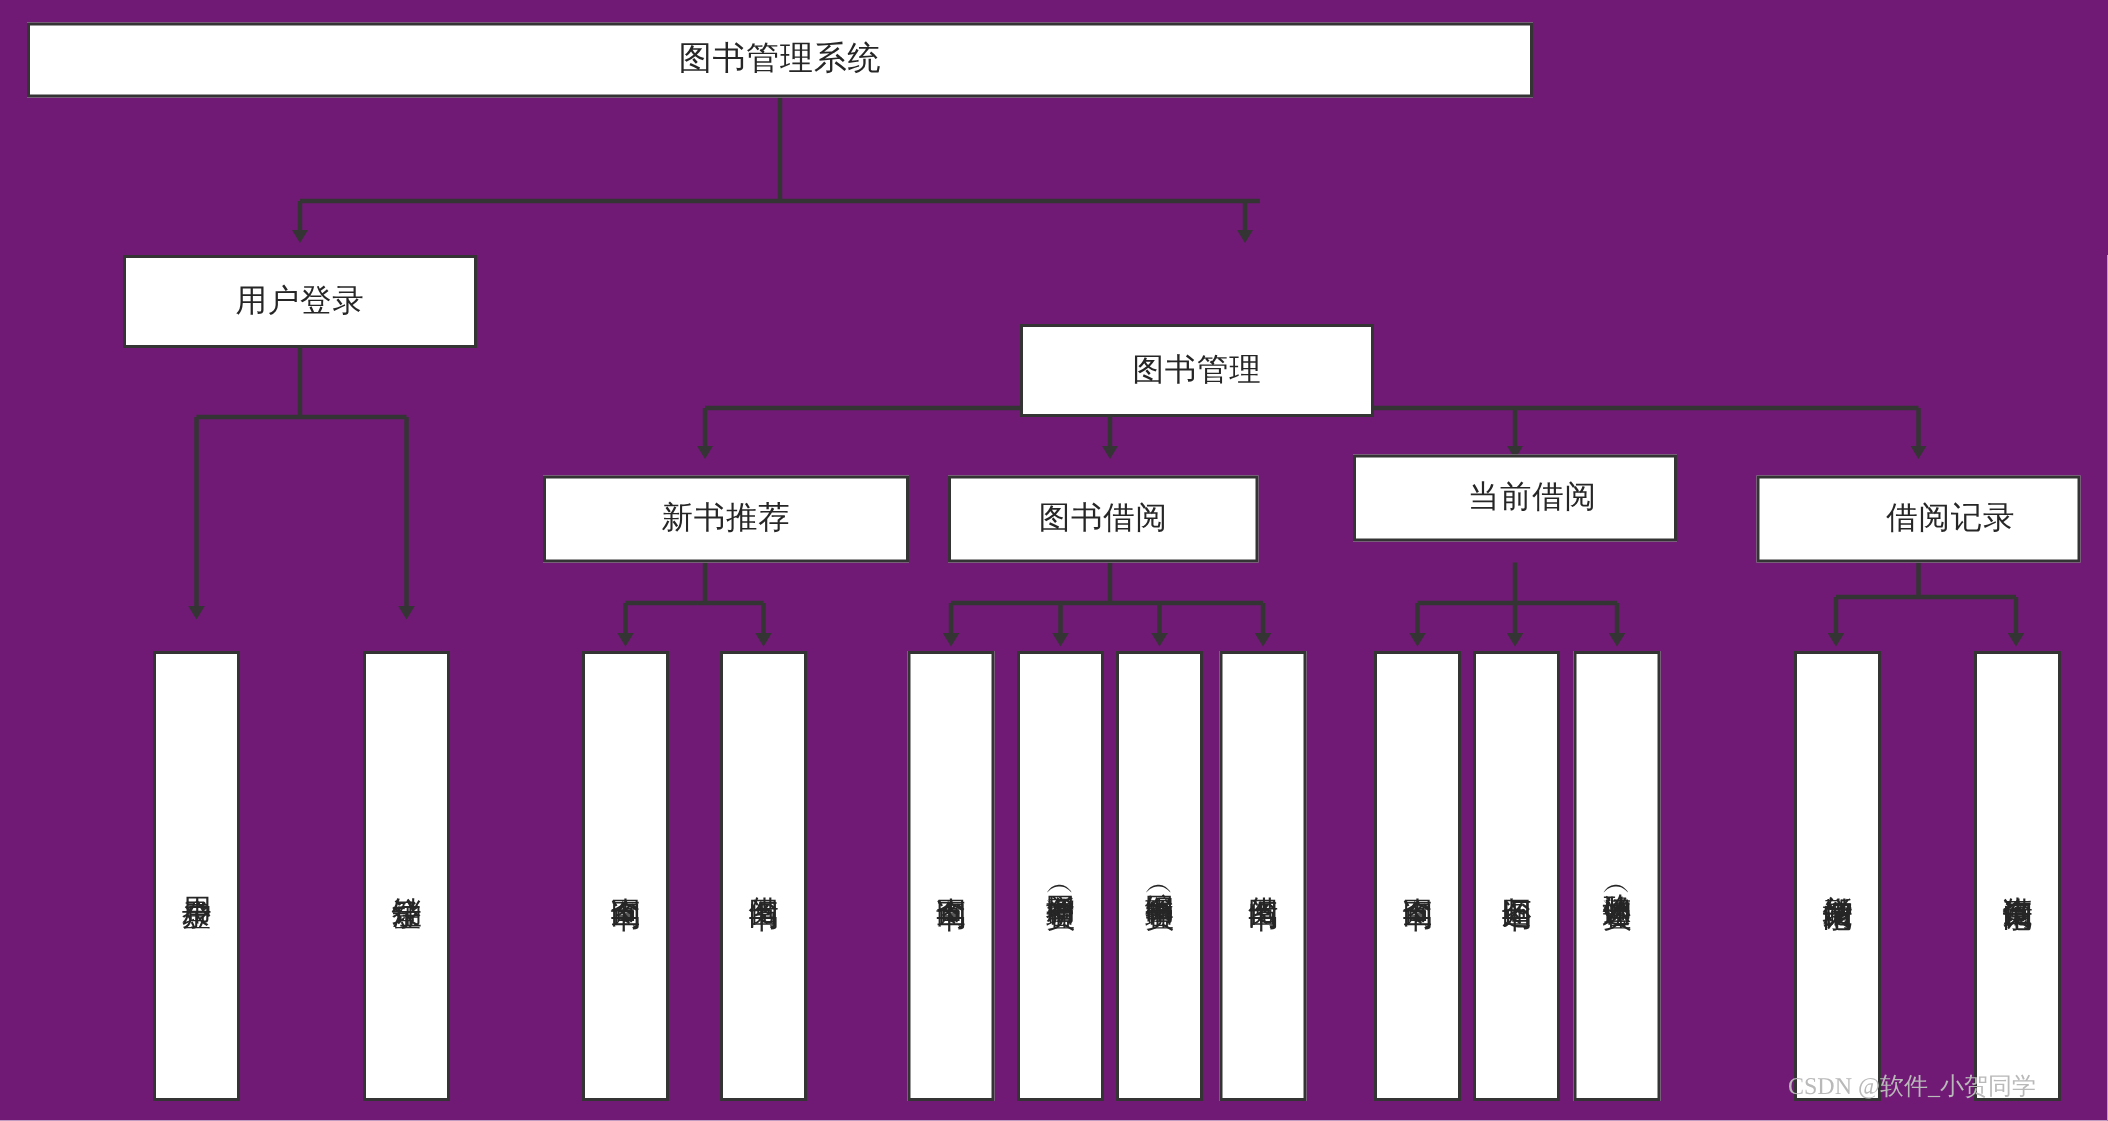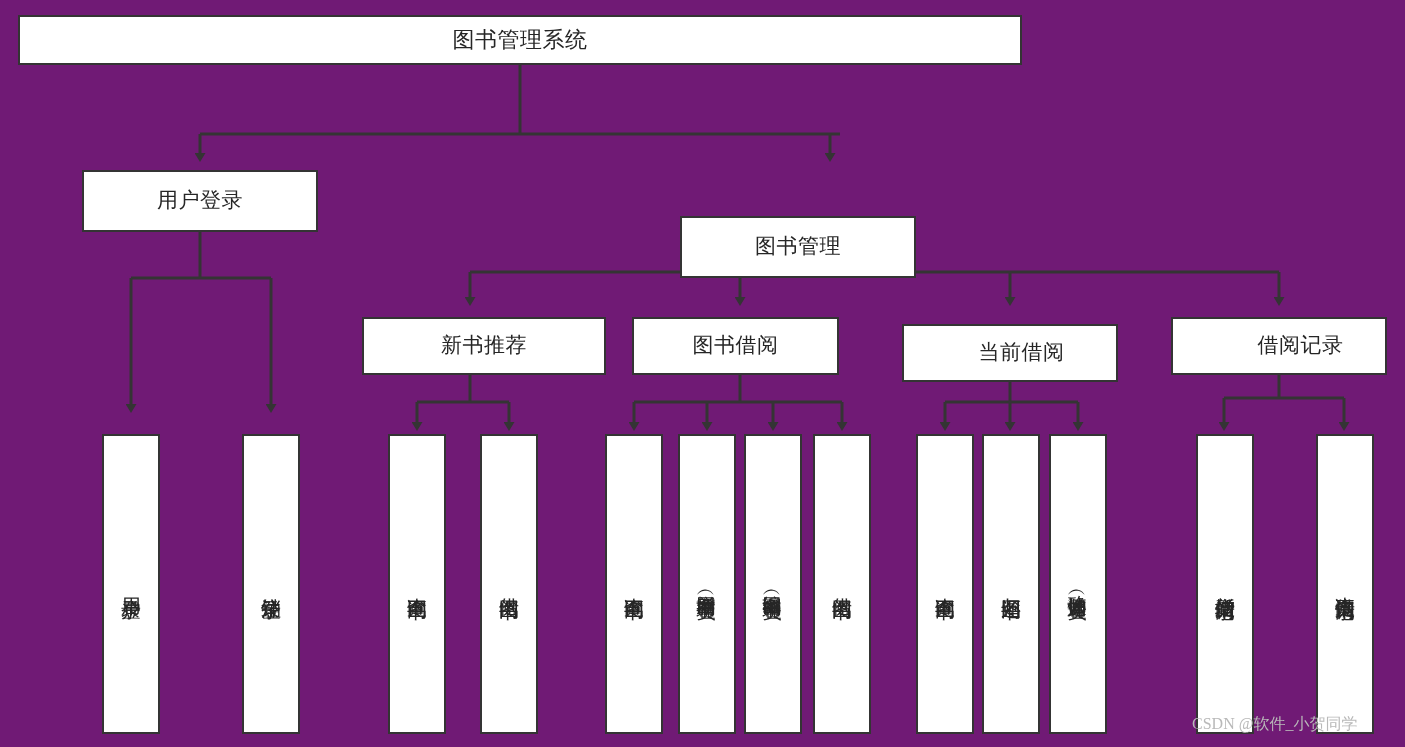--- a/index.html
+++ b/index.html
@@ -144,21 +144,21 @@
   </div>
 
   <div class="node horiz" style="left:362px; top:317px; width:244px; height:58px;">
     <span class="node-label">新书推荐</span>
   </div>
 
   <div class="node horiz" style="left:632px; top:317px; width:207px; height:58px;">
     <span class="node-label">图书借阅</span>
   </div>
 
-  <div class="node horiz" style="left:902px; top:324px; width:216px; height:58px;padding-left:23px;">
+  <div class="node horiz" style="left:902px; top:303px; width:216px; height:58px;padding-left:23px;">
     <span class="node-label">当前借阅</span>
   </div>
 
   <div class="node horiz" style="left:1171px; top:317px; width:216px; height:58px;padding-left:43px;">
     <span class="node-label">借阅记录</span>
   </div>
 
   <div class="node vert" style="left:102px; top:434px; width:58px; height:300px;">
     <span class="node-label">用户登录</span>
   </div>

